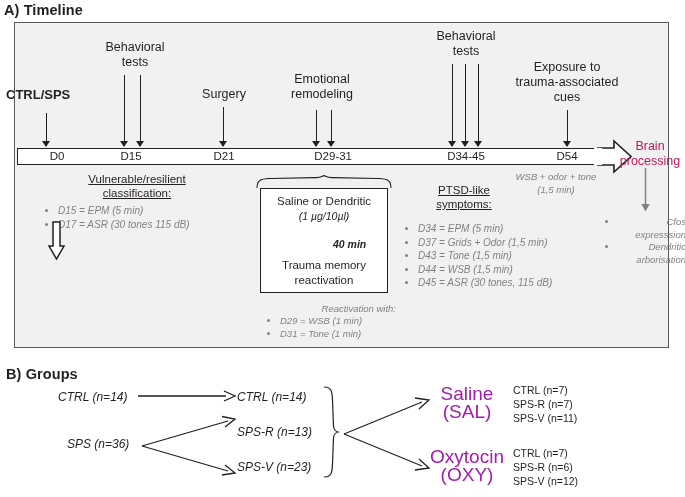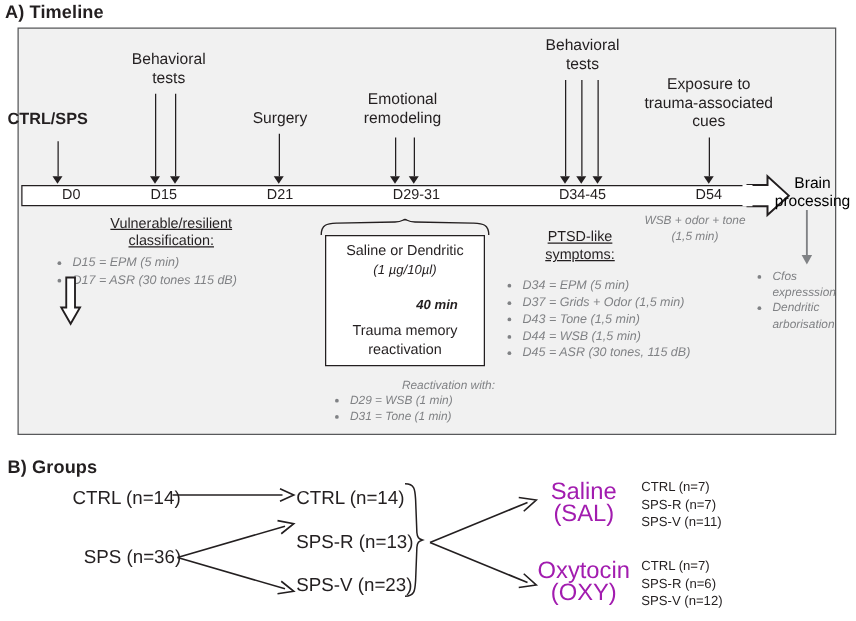--- a/index.html
+++ b/index.html
@@ -75,27 +75,27 @@
   }
   #min40{
     position:absolute;left:333px;top:238px;font-size:10.5px;font-weight:bold;
     font-style:italic;color:#231f20;white-space:nowrap;
   }
   
   #top-brace{position:absolute;left:256px;top:175px;width:136px;height:14px;}
   
   #brain-title{
     position:absolute;left:618px;top:139px;width:64px;font-size:12.5px;
-    line-height:15px;text-align:center;color:#000000;
+    line-height:15px;text-align:center;color:#be185d;
   }
   #brain-arrow{position:absolute;left:641px;top:168px;width:9px;height:44px;}
   
   #groups-title{left:6px;top:366px;}
   .grp-txt{
-    position:absolute;font-size:15px;color:#231f20;white-space:nowrap;
+    position:absolute;font-size:12px;color:#231f20;white-space:nowrap;font-style:italic;
   }
   .grp-big{
     position:absolute;font-size:19px;line-height:17px;color:#a21caf;
     text-align:center;white-space:nowrap;
   }
   .grp-big b{font-weight:normal;}
   .grp-sub{
     position:absolute;font-size:10.5px;line-height:14.5px;color:#231f20;
     white-space:nowrap;
   }
@@ -226,21 +226,21 @@
 <div class="note-plain" style="left:495px;top:183px;width:122px;">(1,5 min)</div>
 
 <div class="abs" id="brain-title">
   <div>Brain</div>
   <div>processing</div>
 </div>
 <svg class="abs" id="brain-arrow" viewBox="0 0 9 44">
   <line x1="4.5" y1="0" x2="4.5" y2="37" stroke="#808285" stroke-width="1.5"></line>
   <path d="M0.3,36 L8.7,36 L4.5,43.5 Z" fill="#808285"></path>
 </svg>
-<div class="note-list" style="left:608px;top:216px;width:78px;font-size:9.5px;line-height:12.5px;">
+<div class="note-list" style="left:608px;top:216px;width:78px;font-size:9.5px;line-height:12.5px;text-align:right;">
   <ul style="padding-left:10px;">
     <li>
       <span>Cfos</span><br>
       <span>expresssion</span>
     </li>
     <li>
       <span>Dendritic</span><br>
       <span>arborisation</span>
     </li>
   </ul>

